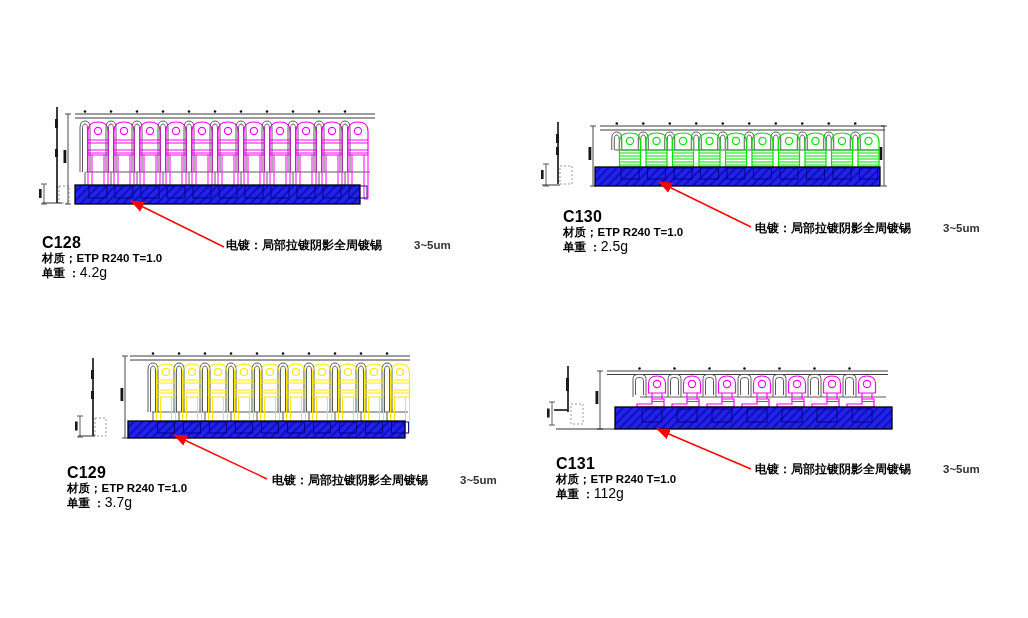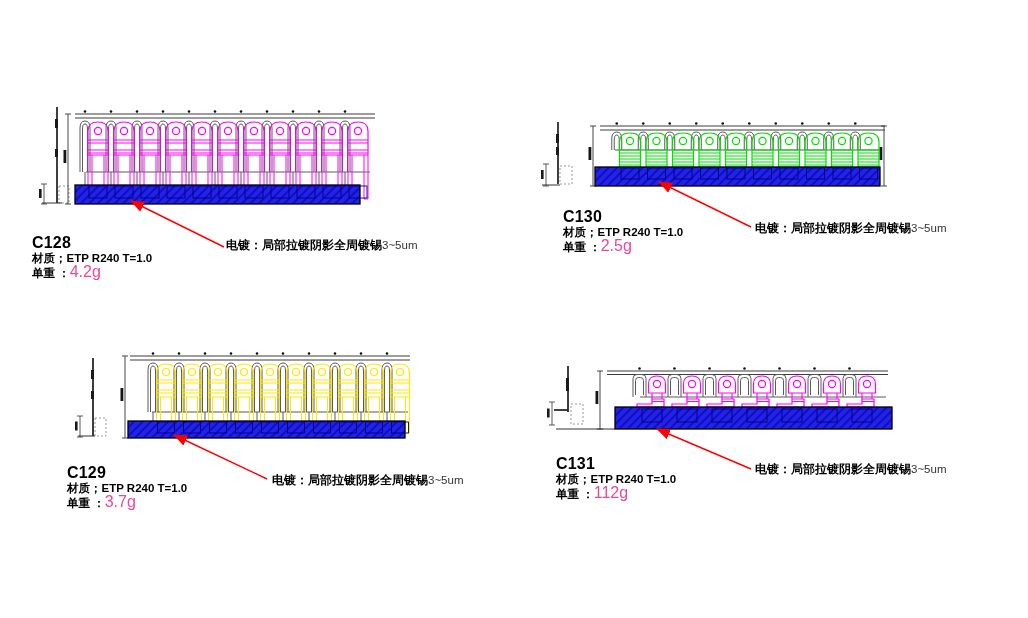--- a/index.html
+++ b/index.html
@@ -3,23 +3,23 @@
 <meta charset="utf-8">
 <style>
   html,body{margin:0;padding:0;background:#fff;}
   #canvas{
     position:relative;width:1028px;height:618px;background:#ffffff;overflow:hidden;
     font-family:"Liberation Sans",sans-serif;
   }
   #dwg{position:absolute;left:0;top:0;z-index:1;}
   .labels{position:absolute;z-index:2;color:#000;font-weight:bold;font-size:11.5px;line-height:14.5px;white-space:nowrap;}
   .labels .pn{font-size:16px;letter-spacing:0.2px;}
-  .labels .wv{font-weight:400;color:#ec4899;font-size:16px;margin-top:28px;}
+  .labels .wv{font-weight:400;color:#000000;font-size:14px;margin-top:28px;}
   .plating{position:absolute;z-index:2;color:#000;font-weight:bold;font-size:12px;white-space:nowrap;}
-  .plating .suffix{font-weight:400;color:#333;font-size:11.5px;}
+  .plating .suffix{font-weight:700;color:#333;font-size:11.5px;padding-left:32px;}
 </style>
 </head>
 <body>
 
 <div id="canvas">
 
   <svg id="dwg" width="1028" height="618" viewBox="0 0 1028 618">
     <defs>
       <pattern id="hatch" patternUnits="userSpaceOnUse" width="6" height="6" patternTransform="rotate(45)">
         <line x1="3" y1="0" x2="3" y2="6" stroke="#00009A" stroke-width="1.1"></line>
@@ -827,21 +827,21 @@
         </g>
       </g>
       <g>
         <line x1="224" y1="247" x2="131" y2="201" stroke="#FF0000" stroke-width="1.4" marker-end="url(#ah)"></line>
         <line x1="751" y1="227" x2="659" y2="182" stroke="#FF0000" stroke-width="1.4" marker-end="url(#ah)"></line>
         <line x1="267" y1="479" x2="174" y2="435" stroke="#FF0000" stroke-width="1.4" marker-end="url(#ah)"></line>
         <line x1="751" y1="469" x2="657" y2="429" stroke="#FF0000" stroke-width="1.4" marker-end="url(#ah)"></line>
       </g>
     </svg>
 
-  <div class="labels" style="left:32px;top:236px">
+  <div class="labels" style="left:42px;top:236px">
     <div class="pn">C128</div>
     <div><span>材质；</span><span>ETP R240  T=1.0</span></div>
     <div><span>单重 ：</span><span class="wv">4.2g</span></div>
   </div>
   <div class="plating" style="left:226px;top:237px">
     <span>电镀：局部拉镀阴影全周镀锡</span><span class="suffix">3~5um</span>
   </div>
 
   <div class="labels" style="left:563px;top:210px">
     <div class="pn">C130</div>

